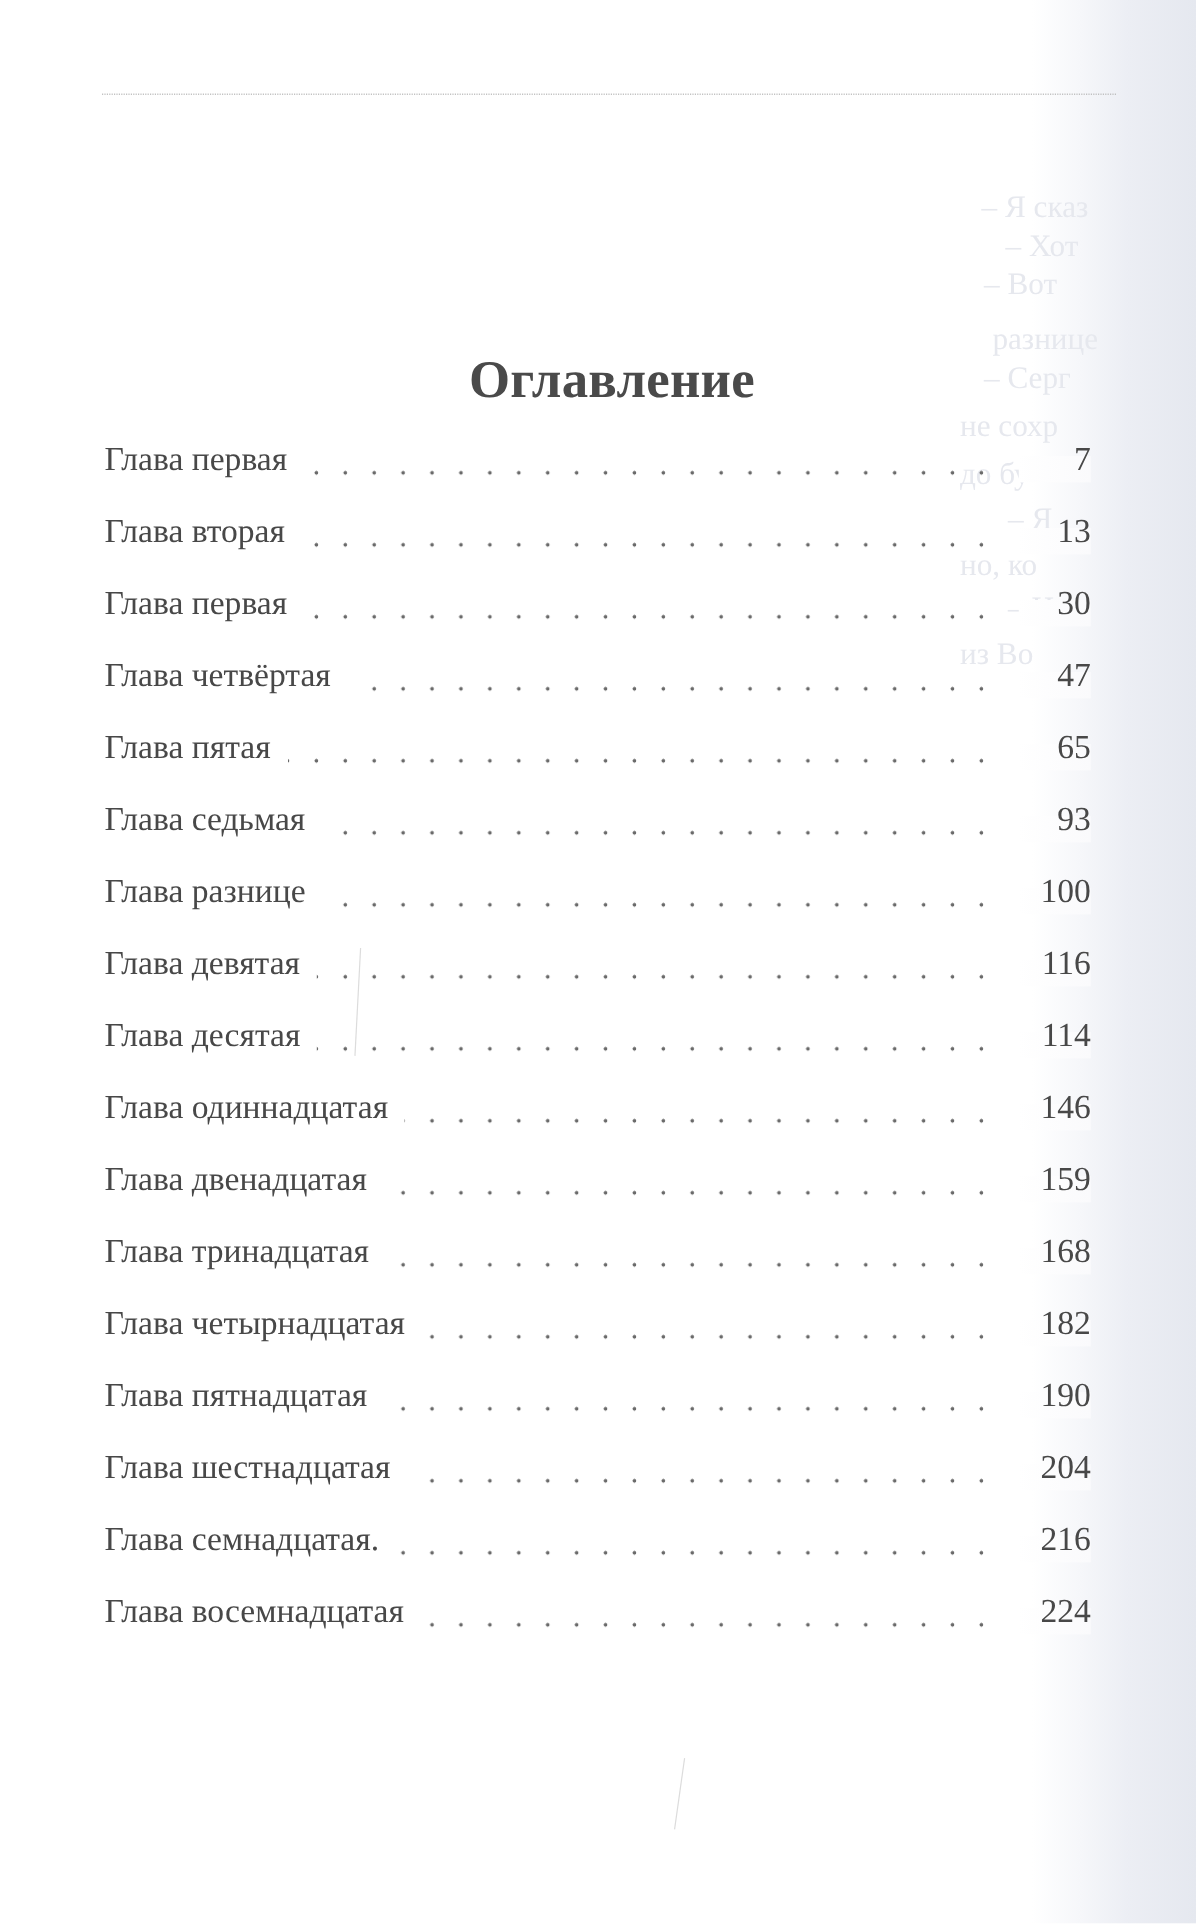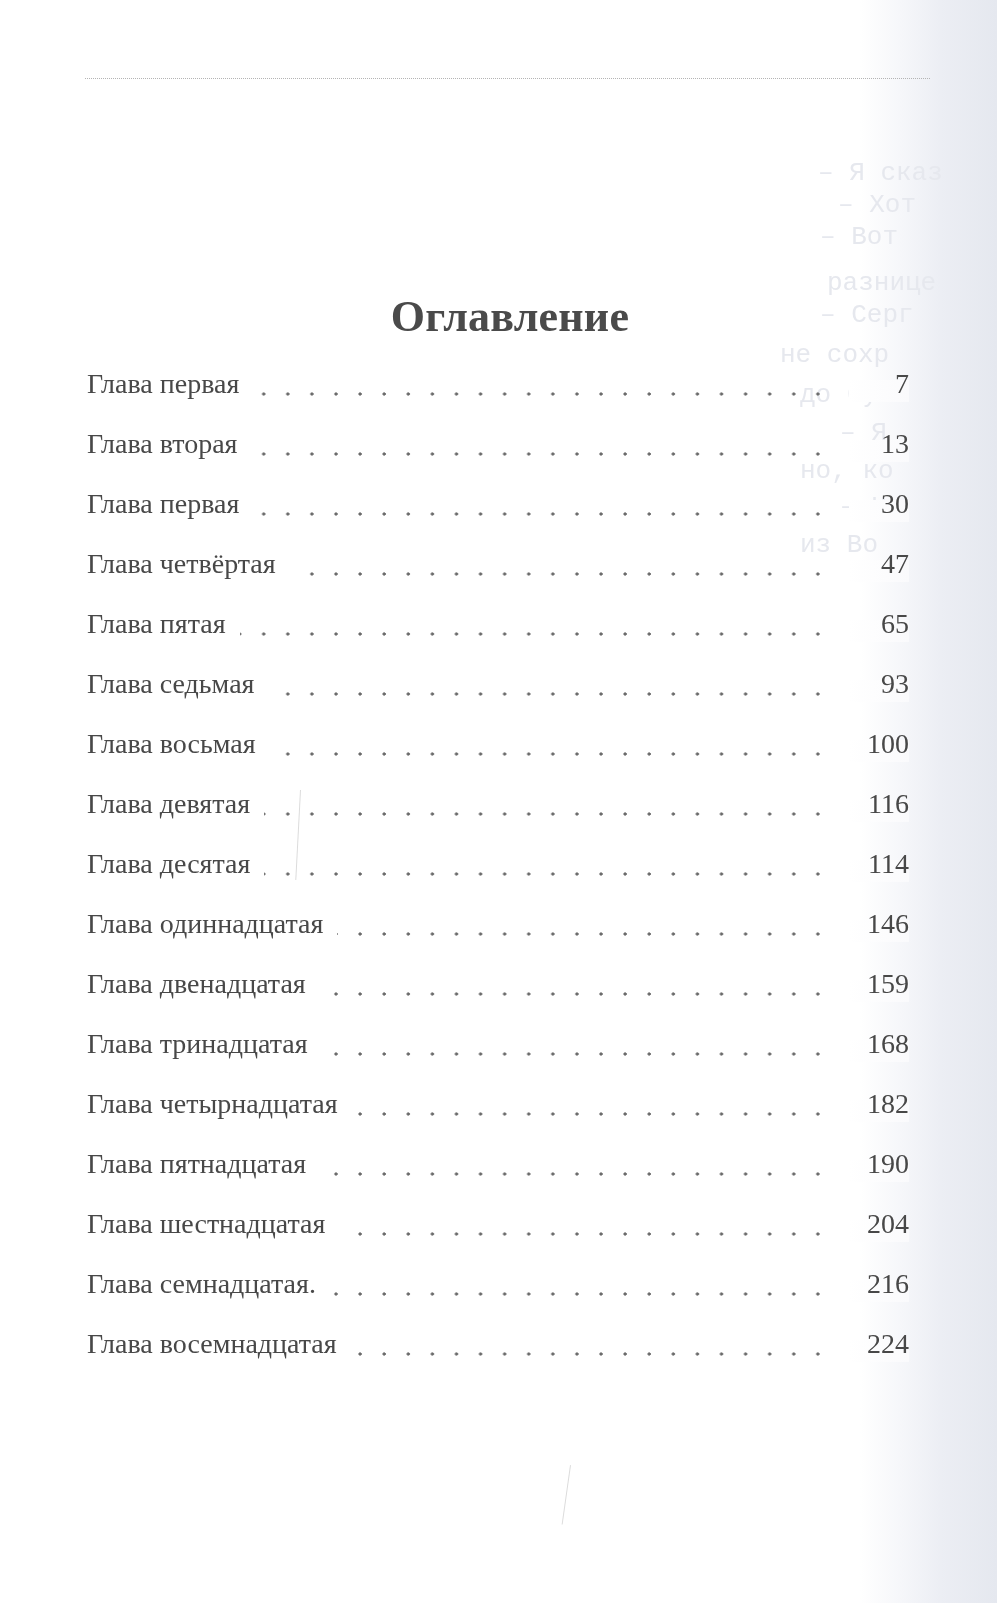--- a/index.html
+++ b/index.html
@@ -21,21 +21,20 @@
       width: 997px; height: 1603px;
       background: linear-gradient(to right,
         #ffffff 0px, #ffffff 860px,
         #f6f7fa 900px, #eceef4 940px, #e5e8ef 997px);
     }
     .bleed {
       position: absolute;
       left: 0; top: 0;
       width: 997px; height: 1603px;
       pointer-events: none;
-      font-family: Liberation Mono, monospace;
     }
     .bleed span {
       position: absolute;
       color: #e6e8ee;
       font-size: 26px;
       white-space: nowrap;
     }
     .top-rule {
       position: absolute;
       left: 85px;
@@ -123,21 +122,21 @@
 <body>
 
 <div class="page">
 
   <div class="bleed">
     <span style="left:818px; top:158px;">– Я сказ</span>
     <span style="left:838px; top:190px;">– Хот</span>
     <span style="left:820px; top:222px;">– Вот</span>
     <span style="left:800px; top:268px;margin-left:27px;">разнице</span>
     <span style="left:820px; top:300px;">– Серг</span>
-    <span style="left:780px; top:340px;text-align:center;">не сохр</span>
+    <span style="left:800px; top:340px;text-align:center;">не сохр</span>
     <span style="left:800px; top:380px;">до бу</span>
     <span style="left:840px; top:418px;">– Я</span>
     <span style="left:800px; top:456px;">но, ко</span>
     <span style="left:840px; top:492px;">– Не</span>
     <span style="left:800px; top:530px;text-align:right;">из Во</span>
   </div>
 
   <div class="top-rule"></div>
 
   <div class="scan-mark" style="left:300px; top:790px; height:90px; transform: rotate(3deg);"></div>
@@ -177,21 +176,21 @@
         <span class="page-num">65</span>
       </li>
       <li class="toc-row">
         <span class="leader"></span>
         <span class="label">Глава седьмая</span>
         <span class="page-num-bg"></span>
         <span class="page-num">93</span>
       </li>
       <li class="toc-row">
         <span class="leader"></span>
-        <span class="label">Глава восьмая</span>
+        <span class="label">Глава разнице</span>
         <span class="page-num-bg"></span>
         <span class="page-num">100</span>
       </li>
       <li class="toc-row">
         <span class="leader"></span>
         <span class="label">Глава девятая</span>
         <span class="page-num-bg"></span>
         <span class="page-num">116</span>
       </li>
       <li class="toc-row">

